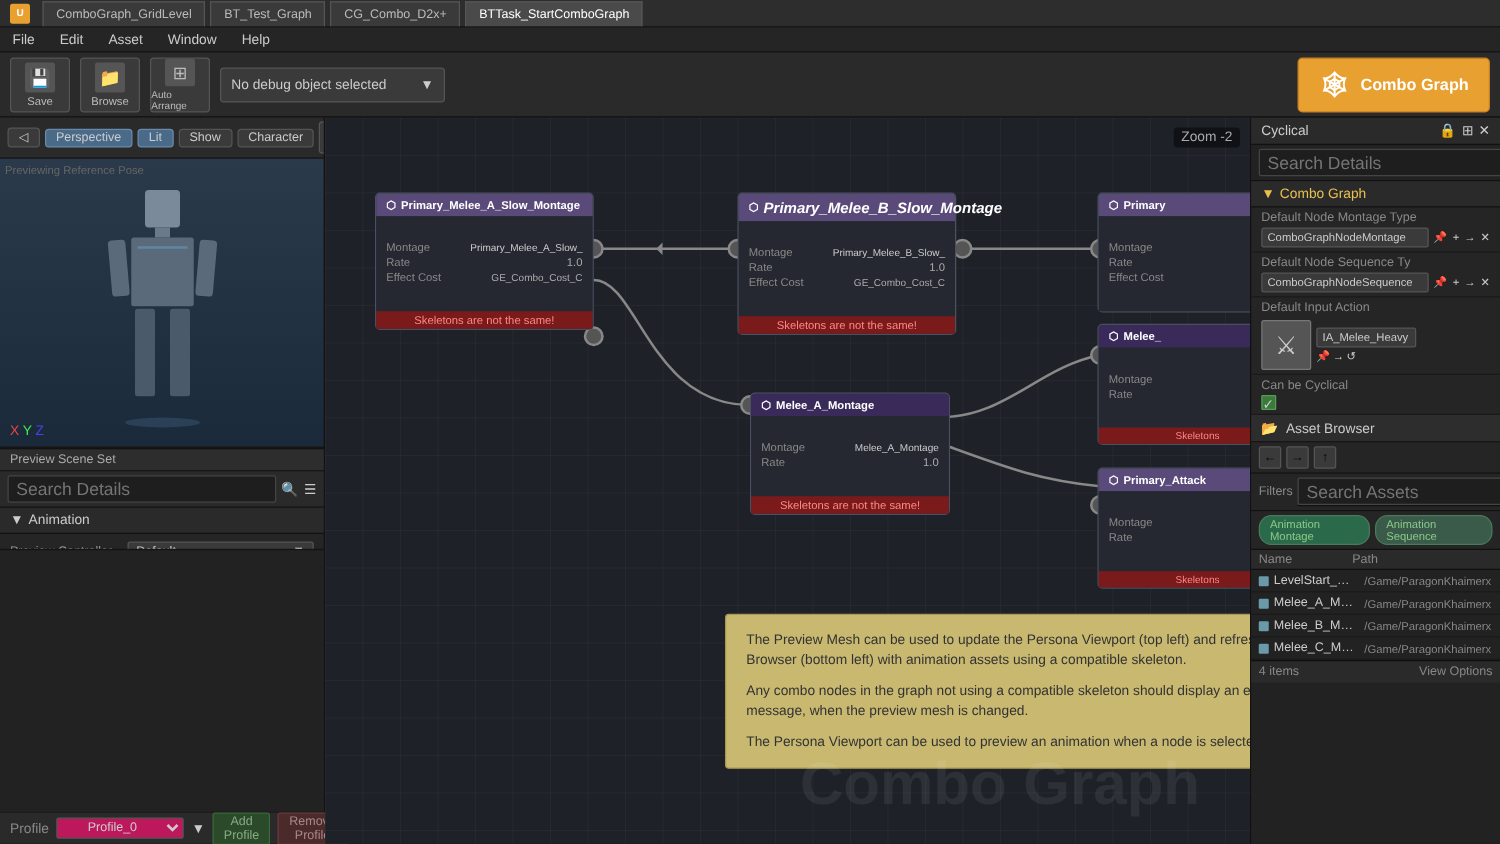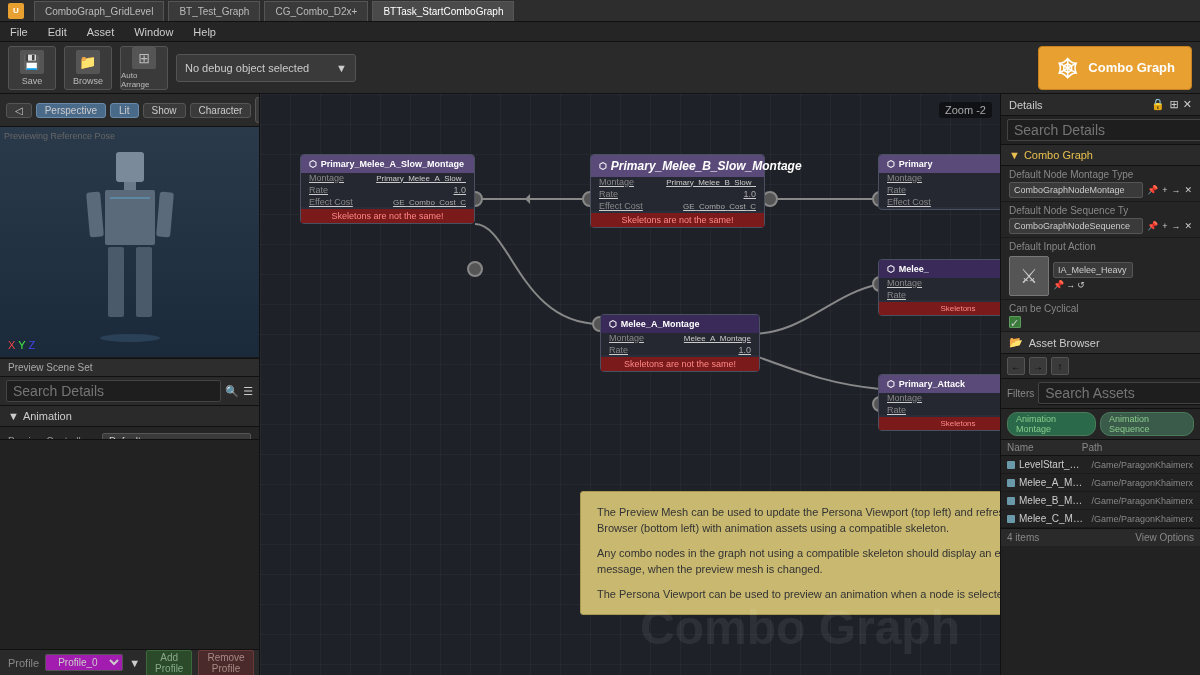--- a/index.html
+++ b/index.html
@@ -52,21 +52,21 @@
 
     
     #center-panel { flex: 1; background: #1e2228; position: relative; overflow: hidden; }
     #graph-area { width: 100%; height: 100%; position: relative; }
 
     
     .graph-node { position: absolute; background: #2a2e3a; border: 1px solid #4a5060; border-radius: 4px; min-width: 160px; }
     .node-header { padding: 4px 8px; border-radius: 3px 3px 0 0; font-size: 10px; font-weight: bold; color: #fff; display: flex; align-items: center; gap: 4px; }
     .node-header.purple { background: #5a4a7a; }
     .node-header.dark-purple { background: #3a2a5a; }
-    .node-body { padding: 0 8px; background: #252830; text-decoration: underline; }
+    .node-body { padding: 20px 8px; background: #252830; }
     .node-prop { display: flex; justify-content: space-between; align-items: center; font-size: 9px; color: #aaa; margin-bottom: 2px; }
     .node-prop-label { color: #888; }
     .node-error { background: #7a1a1a; padding: 2px 4px; font-size: 9px; color: #ff8888; text-align: center; }
 
     
     #connections-svg { position: absolute; top: 0; left: 0; width: 100%; height: 100%; pointer-events: none; }
 
     
     #zoom-indicator { position: absolute; top: 8px; right: 8px; background: rgba(0,0,0,0.5); padding: 2px 6px; border-radius: 3px; font-size: 11px; color: #aaa; }
 
@@ -99,21 +99,21 @@
     .col-name { flex: 1; font-size: 10px; color: #888; }
     .col-path { flex: 1.5; font-size: 10px; color: #888; }
     .asset-table-row { display: flex; align-items: center; padding: 3px 6px; border-bottom: 1px solid #1a1a1a; cursor: pointer; gap: 4px; }
     .asset-dot { width: 8px; height: 8px; background: #6a9aaa; border-radius: 1px; flex-shrink: 0; }
     .asset-row-name { flex: 1; font-size: 10px; color: #ccc; white-space: nowrap; overflow: hidden; text-overflow: ellipsis; }
     .asset-row-path { flex: 1.5; font-size: 9px; color: #888; white-space: nowrap; overflow: hidden; text-overflow: ellipsis; }
     .browser-footer { padding: 3px 6px; background: #2a2a2a; border-top: 1px solid #111; display: flex; align-items: center; justify-content: space-between; font-size: 10px; color: #888; }
 
     
     .bottom-bar { height: 26px; background: #2a2a2a; border-top: 1px solid #111; display: flex; align-items: center; padding: 0 8px; gap: 6px; }
-    .profile-dropdown { background: #a21caf; border: 1px solid #555; border-radius: 2px; padding: 1px 8px; font-size: 10px; color: #ccc; }
+    .profile-dropdown { background: #be185d; border: 1px solid #555; border-radius: 2px; padding: 1px 20px; font-size: 10px; color: #ccc; }
     .add-btn { background: #2a4a2a; border: 1px solid #3a6a3a; border-radius: 2px; padding: 1px 8px; font-size: 10px; color: #8a8; cursor: pointer; }
     .remove-btn { background: #4a2a2a; border: 1px solid #6a3a3a; border-radius: 2px; padding: 1px 8px; font-size: 10px; color: #a88; cursor: pointer; }
 
     
     #graph-area::before {
       content: '';
       position: absolute;
       top: 0; left: 0; right: 0; bottom: 0;
       background-image: 
         linear-gradient(rgba(255,255,255,0.03) 1px, transparent 1px),
@@ -398,21 +398,21 @@
         <p>The Persona Viewport can be used to preview an animation when a node is selected.</p>
       </div>
 
       <div id="graph-watermark">Combo Graph</div>
     </div>
   </div>
 
   <div id="right-panel">
 
     <div class="details-header">
-      <span>Details</span>
+      <span>Cyclical</span>
       <div style="display:flex; gap:4px;">
         <span style="cursor:pointer;">🔒</span>
         <span style="cursor:pointer;">⊞</span>
         <span style="cursor:pointer;">✕</span>
       </div>
     </div>
     <div class="details-search">
       <input class="search-input" placeholder="Search Details" style="flex: 1 1 0%;">
       <span>🔍</span>
       <span style="cursor:pointer;">☰</span>

